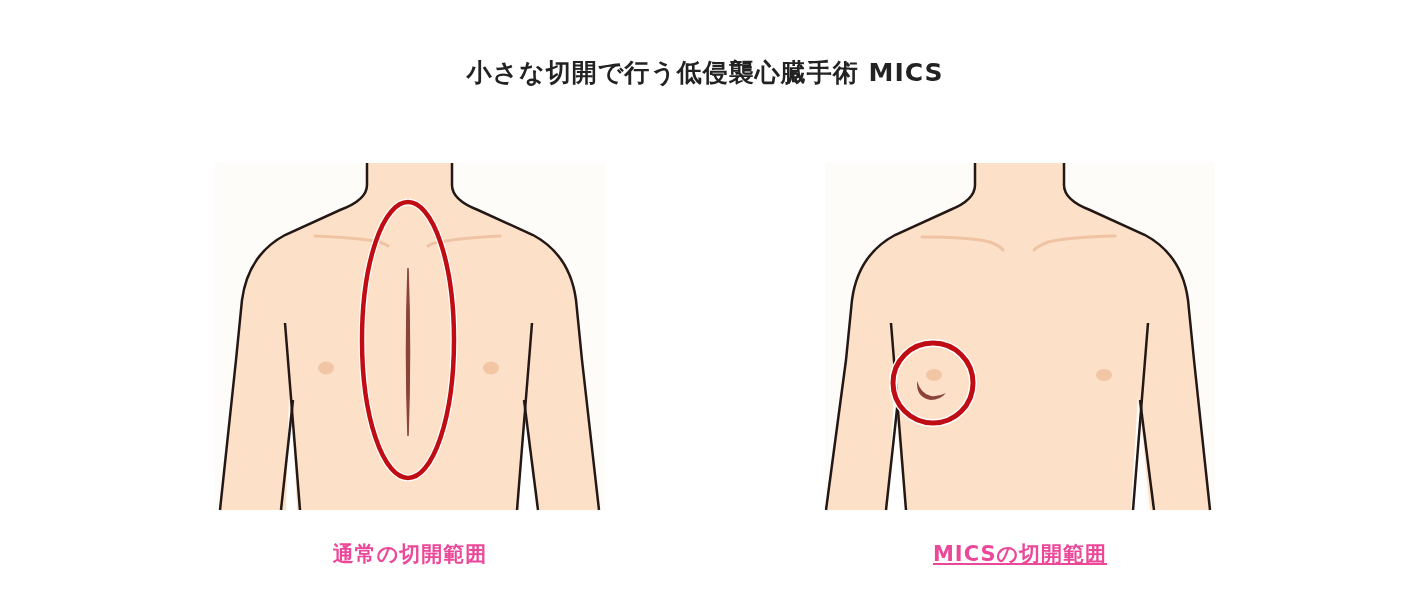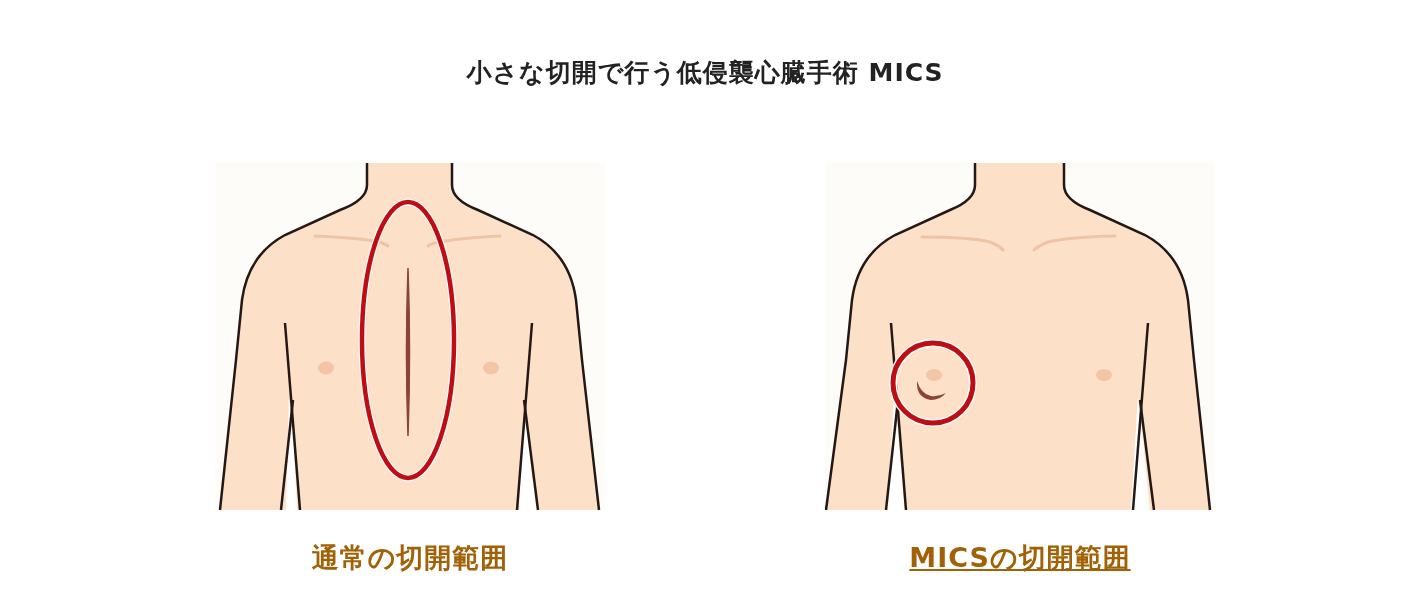--- a/index.html
+++ b/index.html
@@ -1,21 +1,21 @@
 <!DOCTYPE html>
 <html><head>
 <meta charset="utf-8">
 <style>
   html, body { margin: 0; padding: 0; background: #ffffff; }
   body { width: 1410px; height: 615px; position: relative; overflow: hidden; font-family: "DejaVu Sans", "Liberation Sans", sans-serif; }
   .title { position: absolute; top: 56px; left: 0; width: 1410px; text-align: center; font-size: 25px; font-weight: bold; color: #222222; letter-spacing: 1px; }
   .figure { position: absolute; top: 160px; }
   .fig-left { left: 210px; }
   .fig-right { left: 820px; }
-  .caption { position: absolute; top: 540px; font-size: 27px; font-weight: bold; color: #a16207; text-align: center; width: 400px; letter-spacing: 1px; }
+  .caption { position: absolute; top: 540px; font-size: 21px; font-weight: bold; color: #ec4899; text-align: center; width: 400px; letter-spacing: 1px; }
   .cap-left { left: 210px; }
   .cap-right { left: 820px; text-decoration: underline; }
 </style>
 </head>
 <body>
 
 <div class="title">小さな切開で行う低侵襲心臓手術 MICS</div>
 
 <div class="figure fig-left">
   <svg width="400" height="352" viewBox="210 160 400 352" xmlns="http://www.w3.org/2000/svg">

